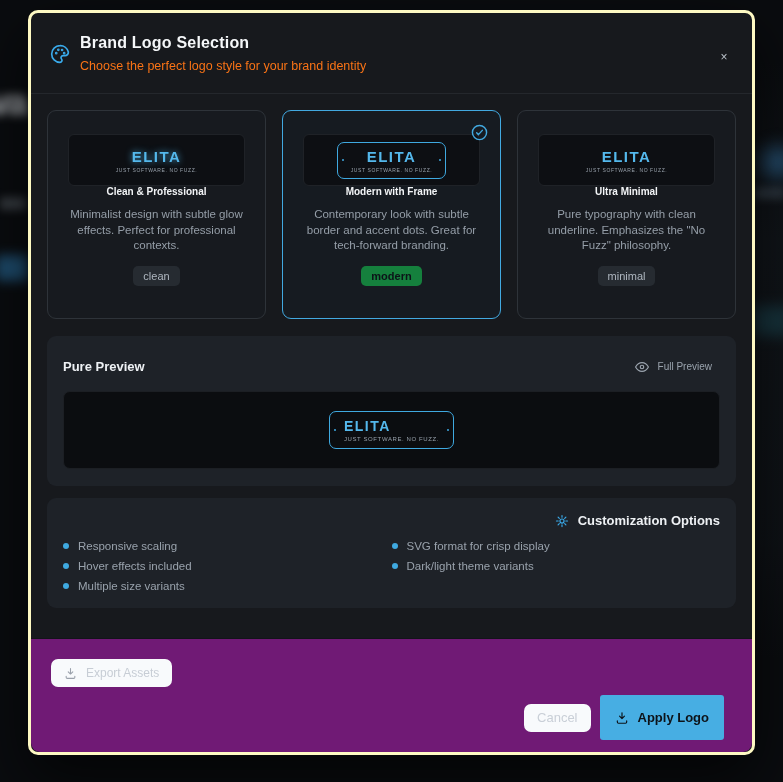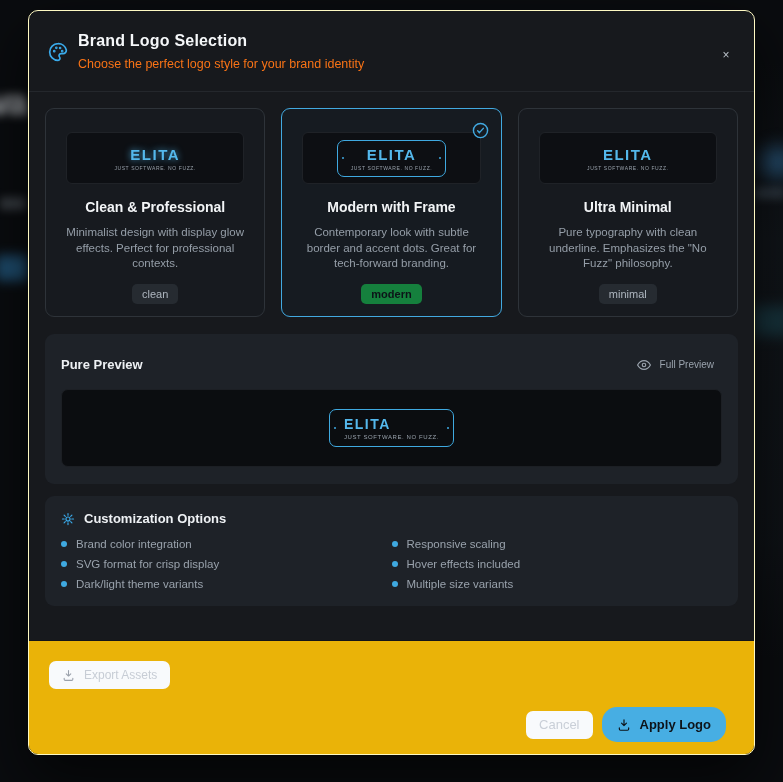--- a/index.html
+++ b/index.html
@@ -28,21 +28,21 @@
   .bg-text-right { right: -2px; top: 187px; width: 30px; height: 12px;
     background: rgba(120,140,160,.28); filter: blur(4px); border-radius: 2px; }
   .bg-teal-right { right: -8px; top: 306px; width: 38px; height: 30px;
     background: #1d4f5c; opacity: .5; filter: blur(7px); }
   .bg-right-strip { right: 0; top: 60px; width: 28px; height: 600px;
     background: linear-gradient(180deg, rgba(22,28,34,0) 0%, rgba(22,28,34,.5) 30%, rgba(22,28,34,.35) 80%, rgba(22,28,34,0)); }
 
   
   .modal {
     position: absolute; left: 28px; top: 10px; width: 727px; height: 745px;
-    background: #17191d; border: 1px solid #fef9c3; border-radius: 10px;
+    background: #17191d; border: 3px solid #fef9c3; border-radius: 10px;
     box-shadow: 0 24px 60px rgba(0,0,0,.65);
   }
 
   .modal-header {
     position: relative; display: flex; align-items: flex-start;
     padding: 21px 20px 0 19px; height: 81px;
     border-bottom: 1px solid #24272c;
   }
   .palette-wrap { width: 20px; height: 20px; margin-top: 10px; flex: 0 0 auto; }
   .header-text { margin-left: 10px; }
@@ -74,34 +74,34 @@
   .logo-tagline { color: #98a1ab; font-size: 5px; letter-spacing: .6px; margin-top: 2px; white-space: nowrap; }
   .style-clean .logo-name { text-shadow: 0 0 7px rgba(84,184,236,.85); }
   .modern-frame { position: relative; border: 1px solid #3fa9e0; border-radius: 7px; padding: 5px 13px; }
   .modern-frame::before, .modern-frame::after {
     content: ''; position: absolute; width: 2px; height: 2px; border-radius: 50%;
     background: #3fa9e0; top: 50%; margin-top: -1px;
   }
   .modern-frame::before { left: 4px; }
   .modern-frame::after { right: 4px; }
 
-  .card-title { color: #f2f4f6; font-size: 14px; font-weight: 600; margin-top: 15px; }
+  .card-title { color: #f2f4f6; font-size: 10px; font-weight: 600; }
   .card-desc { color: #959ea8; font-size: 11.5px; line-height: 15.5px; margin-top: 10px; }
   .badge {
     display: inline-block; margin-top: 12px; padding: 4px 10px; border-radius: 5px;
     background: #262b31; color: #aeb6bf; font-size: 11px;
   }
   .badge.accent { background: #15803d; color: #0c1318; font-weight: 600; }
 
   
   .section { background: #1e2228; border-radius: 9px; }
   .preview-section { margin-top: 17px; height: 150px; padding: 23px 16px 17px; }
   .section-header { display: flex; justify-content: space-between; align-items: center; }
   .section-title { color: #eef1f4; font-size: 13px; font-weight: 700; }
-  .header-with-icon { display: flex; align-items: center; gap: 9px; }
+  .header-with-icon { display: flex; align-items: center; gap: 9px; justify-content: flex-end; }
   .full-preview {
     display: flex; align-items: center; gap: 9px; padding-right: 8px;
     color: #9aa3ad; font-size: 10px; cursor: pointer;
   }
   .preview-box {
     margin-top: 17px; height: 78px;
     background: #0b0d10; border: 1px solid #1c1f24; border-radius: 7px;
     display: flex; align-items: center; justify-content: center;
   }
   .preview-box .logo-name { font-size: 14px; }
@@ -109,37 +109,37 @@
   .preview-box .modern-frame { padding: 6px 14px; }
 
   .custom-section { margin-top: 12px; height: 110px; padding: 15px 16px 17px; }
   .features { display: grid; grid-template-columns: 1fr 1fr; margin-top: 12px; row-gap: 8px; }
   .feature { display: flex; align-items: center; gap: 9px; color: #99a2ac; font-size: 11.5px; }
   .dot { width: 6px; height: 6px; border-radius: 50%; background: #3fa9e0; flex: 0 0 auto; }
 
   
   .modal-footer {
     position: absolute; left: 0; right: 0; bottom: 0; height: 114px;
-    background: #eab308; border-top: 1px solid #121419; border-radius: 0 0 9px 9px;
+    background: #701a75; border-top: 1px solid #121419; border-radius: 0 0 9px 9px;
   }
   .export-btn {
     position: absolute; left: 20px; top: 20px; height: 28px;
     display: flex; align-items: center; gap: 9px; padding: 0 13px;
     background: #f8fafc; border: none; border-radius: 7px;
     color: #c7cdd5; font-size: 12px; font-family: inherit; cursor: default;
   }
   .footer-actions { position: absolute; right: 28px; bottom: 12px; display: flex; align-items: center; gap: 9px; }
   .cancel-btn {
     height: 28px; padding: 0 13px; display: flex; align-items: center;
     background: #f8fafc; border: none; border-radius: 7px;
     color: #c9cfd7; font-size: 13px; font-family: inherit; cursor: pointer;
   }
   .apply-btn {
-    height: 35px; padding: 0 15px; display: flex; align-items: center; gap: 9px;
-    background: #47aee3; border: none; border-radius: 15px;
+    height: 45px; padding: 0 15px; display: flex; align-items: center; gap: 9px;
+    background: #47aee3; border: none; border-radius: 3px;
     color: #0d1319; font-size: 13px; font-weight: 600; font-family: inherit; cursor: pointer;
   }
   .icon { display: inline-flex; }
 </style>
 </head>
 <body>
 
 <div class="bg-frag bg-hero-text">va</div>
 <div class="bg-frag bg-small-text"></div>
 <div class="bg-frag bg-blue-chip"></div>
@@ -172,21 +172,21 @@
     <div class="cards">
 
       <div class="card style-clean">
         <div class="logo-box">
           <div class="logo">
             <div class="logo-name">ELITA</div>
             <div class="logo-tagline">JUST SOFTWARE. NO FUZZ.</div>
           </div>
         </div>
         <div class="card-title">Clean &amp; Professional</div>
-        <div class="card-desc">Minimalist design with display glow effects. Perfect for professional contexts.</div>
+        <div class="card-desc">Minimalist design with subtle glow effects. Perfect for professional contexts.</div>
         <span class="badge">clean</span>
       </div>
 
       <div class="card selected style-modern">
         <span class="check-badge icon">
           <svg width="17" height="17" viewBox="0 0 24 24" fill="none" stroke="#42a9e0" stroke-width="2" stroke-linecap="round" stroke-linejoin="round">
             <circle cx="12" cy="12" r="10"></circle>
             <path d="M8 12.5l2.5 2.5L16 9"></path>
           </svg>
         </span>
@@ -239,24 +239,20 @@
       <div class="header-with-icon">
         <span class="icon">
           <svg width="14" height="14" viewBox="0 0 24 24" fill="none" stroke="#3aabec" stroke-width="2" stroke-linecap="round">
             <circle cx="12" cy="12" r="3.5"></circle>
             <path d="M12 2.5v3M12 18.5v3M2.5 12h3M18.5 12h3M5.3 5.3l2.1 2.1M16.6 16.6l2.1 2.1M18.7 5.3l-2.1 2.1M7.4 16.6l-2.1 2.1"></path>
           </svg>
         </span>
         <div class="section-title">Customization Options</div>
       </div>
       <div class="features">
-        <div class="feature">
-            <span class="dot"></span>
-            <span>Brand color integration</span>
-          </div>
         <div class="feature">
             <span class="dot"></span>
             <span>Responsive scaling</span>
           </div>
         <div class="feature">
             <span class="dot"></span>
             <span>SVG format for crisp display</span>
           </div>
         <div class="feature">
             <span class="dot"></span>

